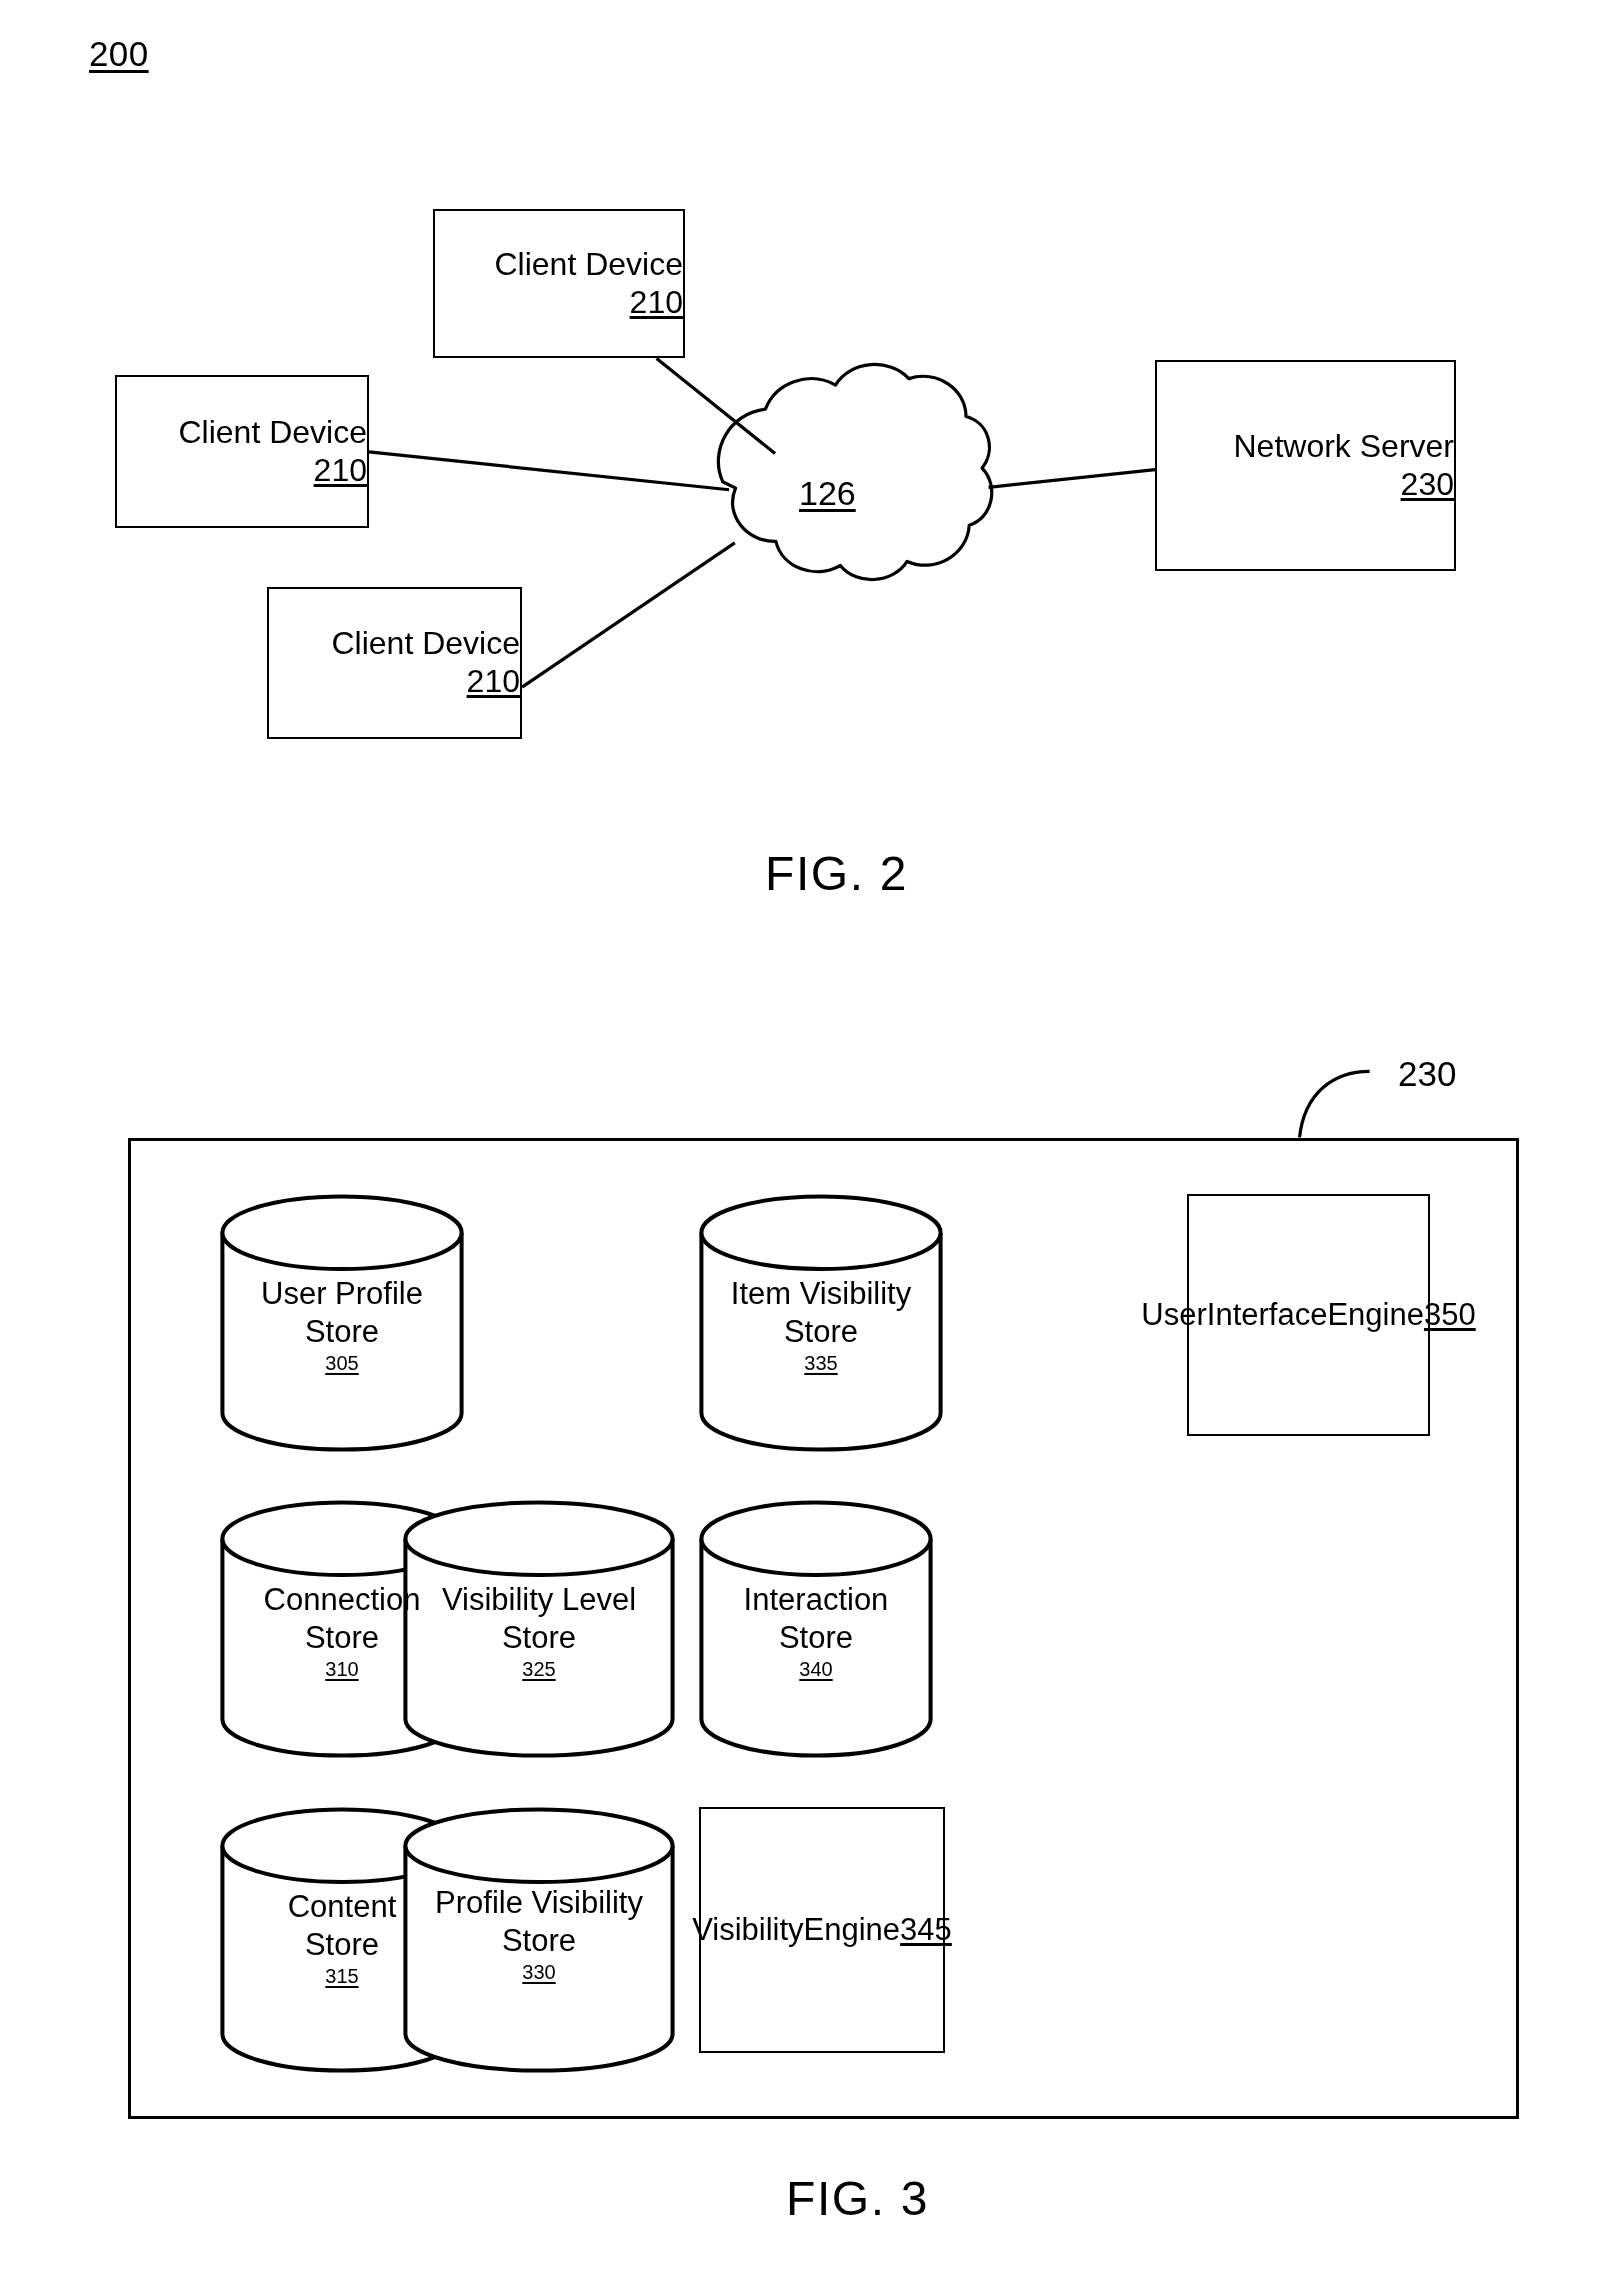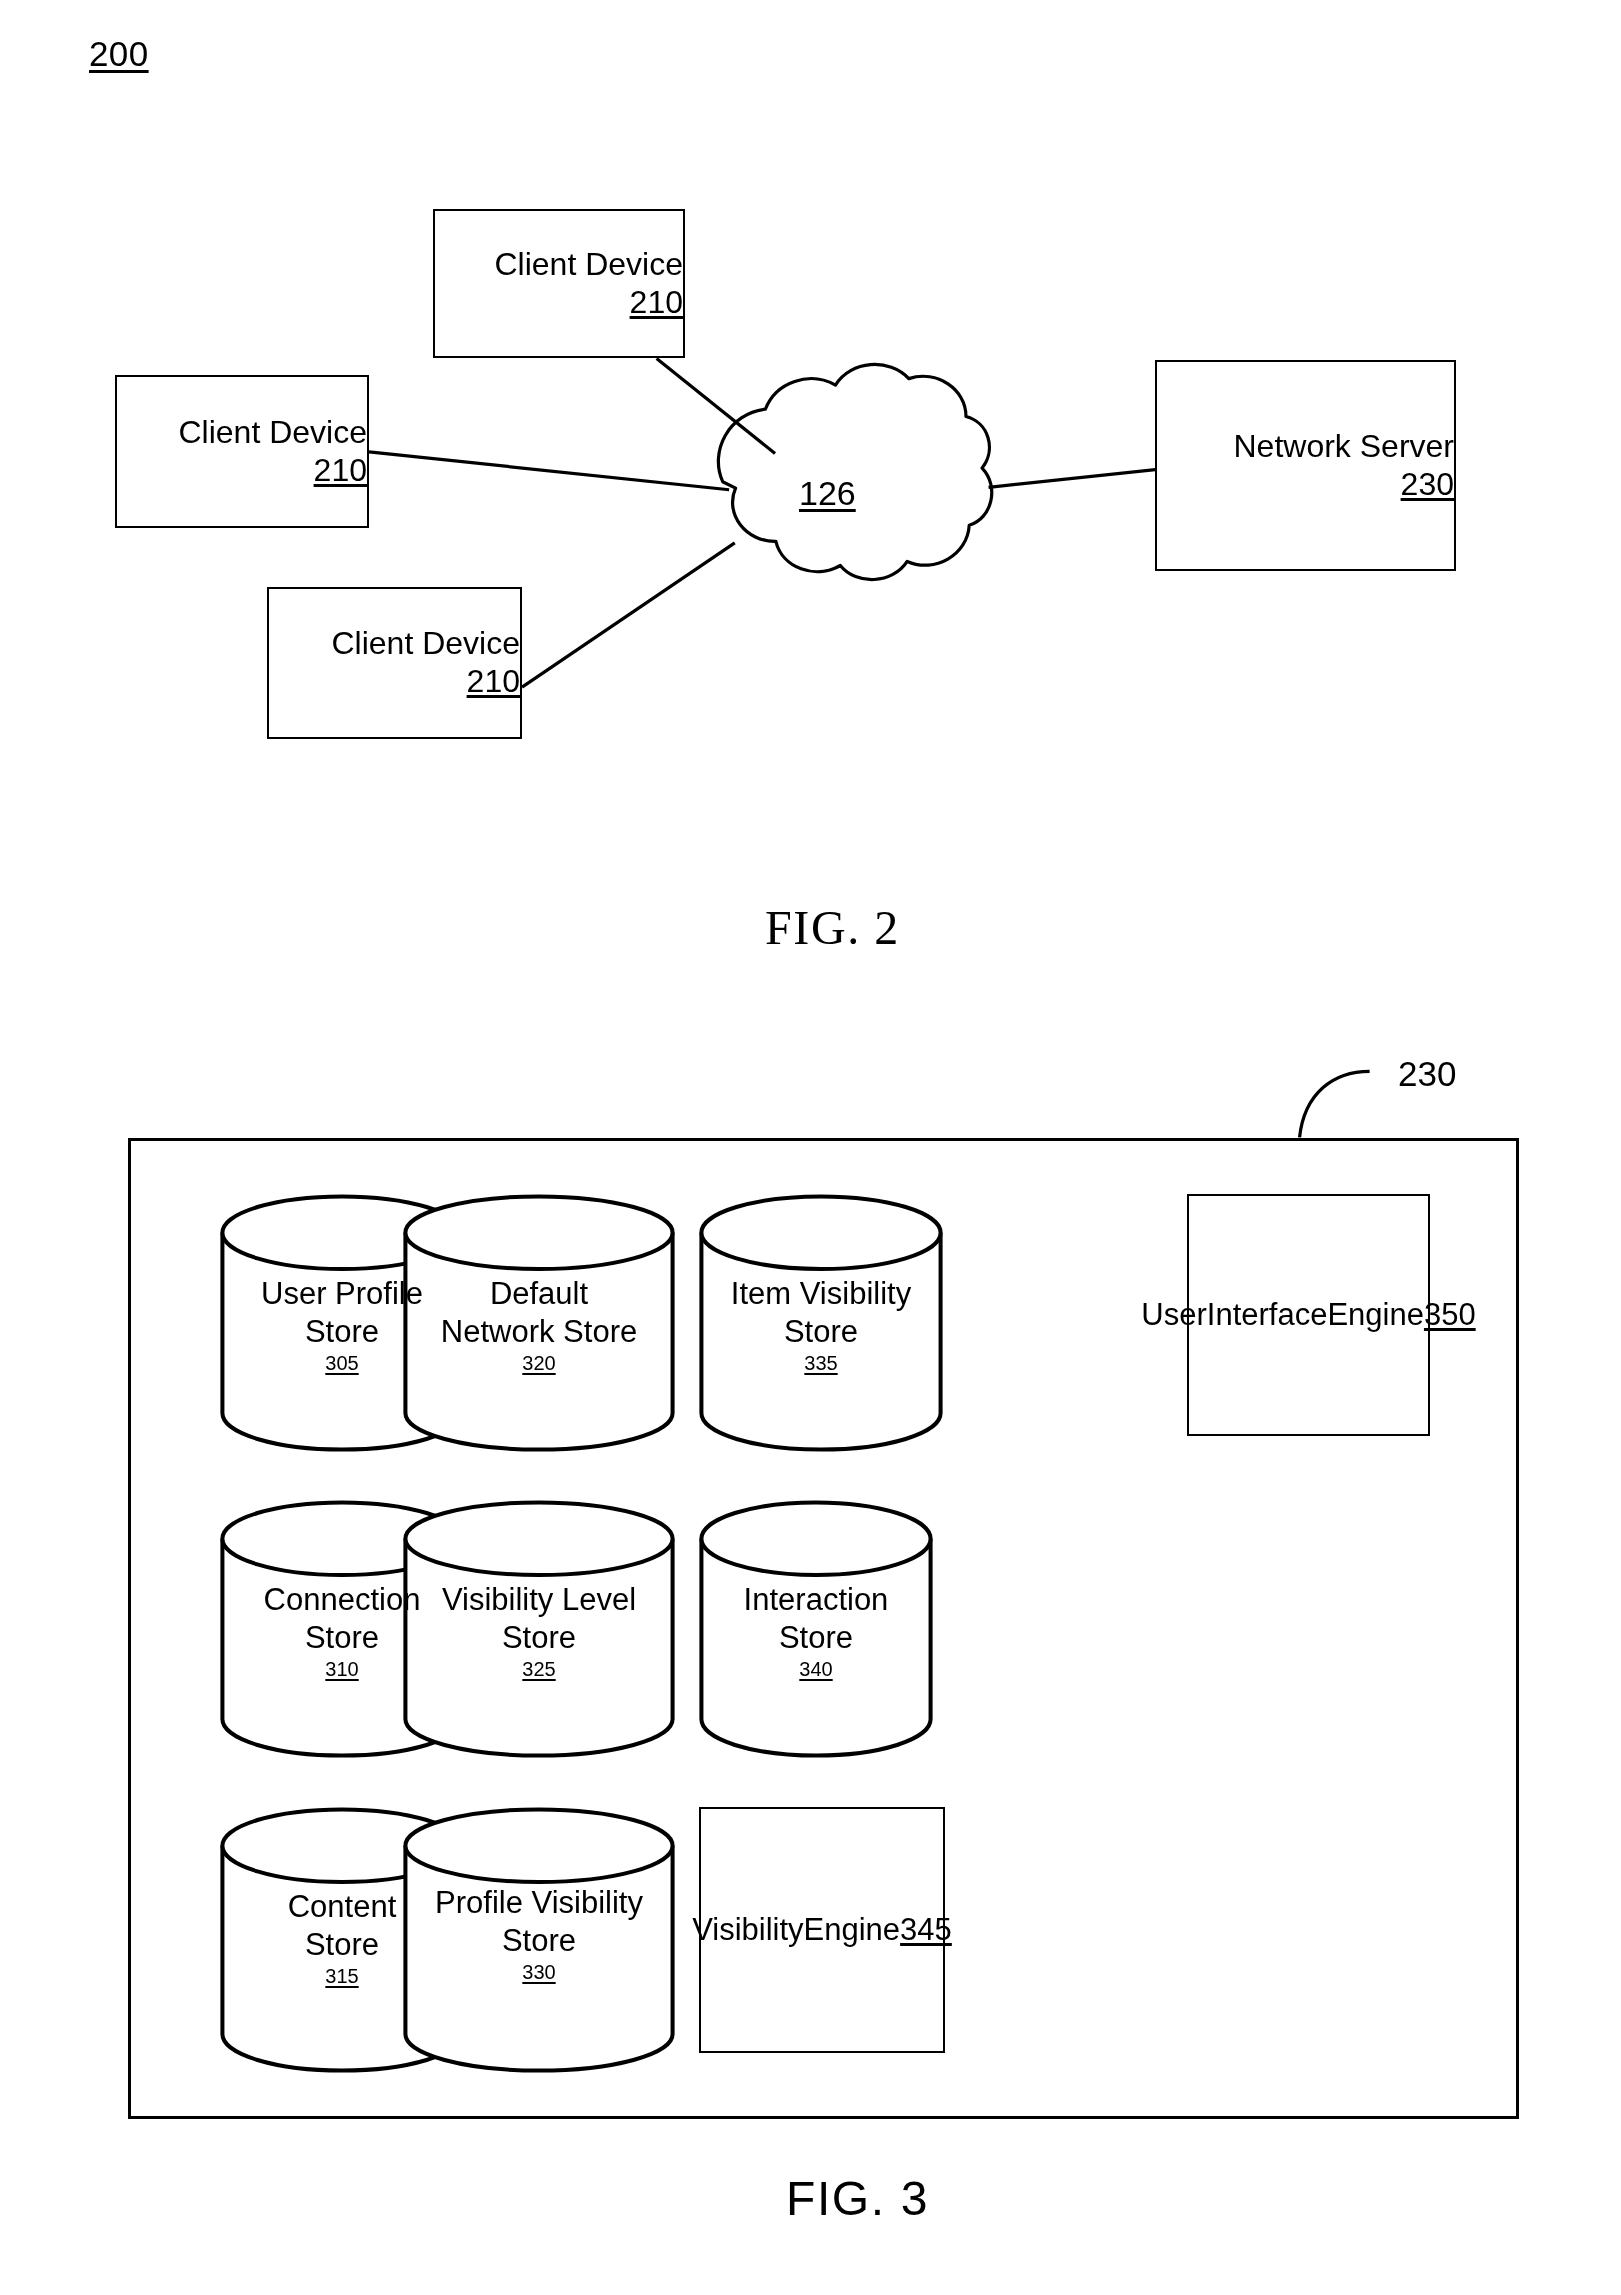--- a/index.html
+++ b/index.html
@@ -197,49 +197,38 @@
     <span class="nb-num">210</span>
   </div>
 
   <div class="cloud-label" style="left:799px; top:474px;">126</div>
 
   <div class="node-box" style="left:1155px; top:360px; width:301px; height:211px;">
     <span class="nb-label">Network Server</span>
     <span class="nb-num">230</span>
   </div>
 
-  <div class="abs fig-caption" style="left:765px; top:900px;font-family:Liberation Serif, serif;">FIG. 2</div>
+  <div class="abs fig-caption" style="left:765px; top:846px;">FIG. 2</div>
 
   <div class="abs fig-ref-plain" style="left:1398px; top:1054px;">230</div>
 
   <div id="fig3-container">
 
     <div class="cyl" style="left:89px; top:53px; width:244px; height:258px;">
       <svg viewBox="0 0 303 320" preserveAspectRatio="none">
         <path d="M 3 48 L 3 272 A 148.5 45 0 0 0 300 272 L 300 48" fill="#ffffff" stroke="#000000" stroke-width="5"></path>
         <ellipse cx="151.5" cy="48" rx="148.5" ry="45" fill="#ffffff" stroke="#000000" stroke-width="5"></ellipse>
       </svg>
       <div class="cyl-text" style="top:81px;">
         <div class="cyl-name">User Profile</div>
         <div class="cyl-name">Store</div>
         <div class="cyl-num">305</div>
       </div>
     </div>
 
-    <div class="cyl" style="left:272px; top:53px; width:272px; height:258px;">
-      <svg viewBox="0 0 337 320" preserveAspectRatio="none">
-        <path d="M 3 48 L 3 272 A 165.5 45 0 0 0 334 272 L 334 48" fill="#ffffff" stroke="#000000" stroke-width="5"></path>
-        <ellipse cx="168.5" cy="48" rx="165.5" ry="45" fill="#ffffff" stroke="#000000" stroke-width="5"></ellipse>
-      </svg>
-      <div class="cyl-text" style="top:81px;">
-        <div class="cyl-name">Default</div>
-        <div class="cyl-name">Network Store</div>
-        <div class="cyl-num">320</div>
-      </div>
-    </div>
 
     <div class="cyl" style="left:568px; top:53px; width:244px; height:258px;">
       <svg viewBox="0 0 303 320" preserveAspectRatio="none">
         <path d="M 3 48 L 3 272 A 148.5 45 0 0 0 300 272 L 300 48" fill="#ffffff" stroke="#000000" stroke-width="5"></path>
         <ellipse cx="151.5" cy="48" rx="148.5" ry="45" fill="#ffffff" stroke="#000000" stroke-width="5"></ellipse>
       </svg>
       <div class="cyl-text" style="top:81px;">
         <div class="cyl-name">Item Visibility</div>
         <div class="cyl-name">Store</div>
         <div class="cyl-num">335</div>

